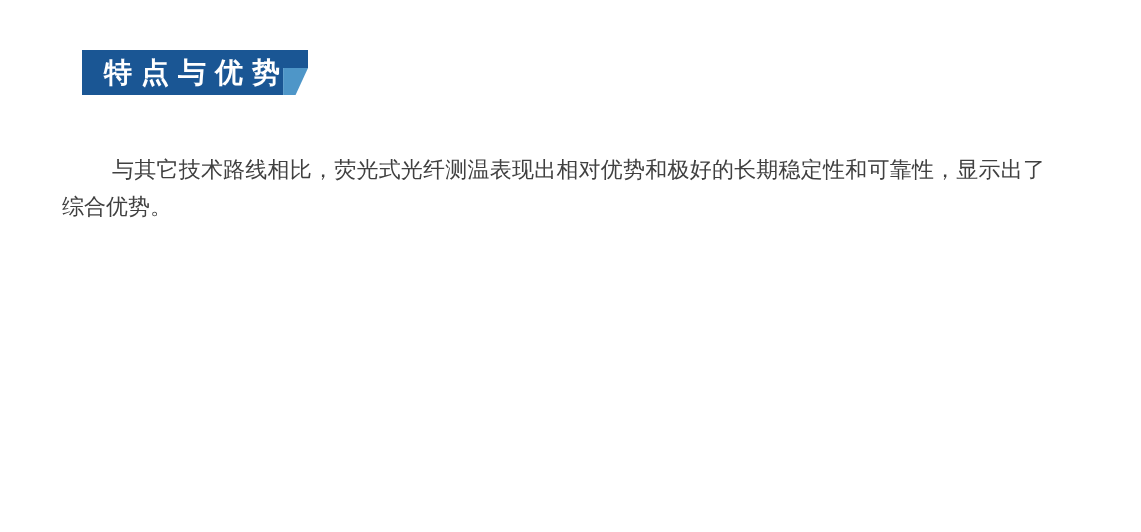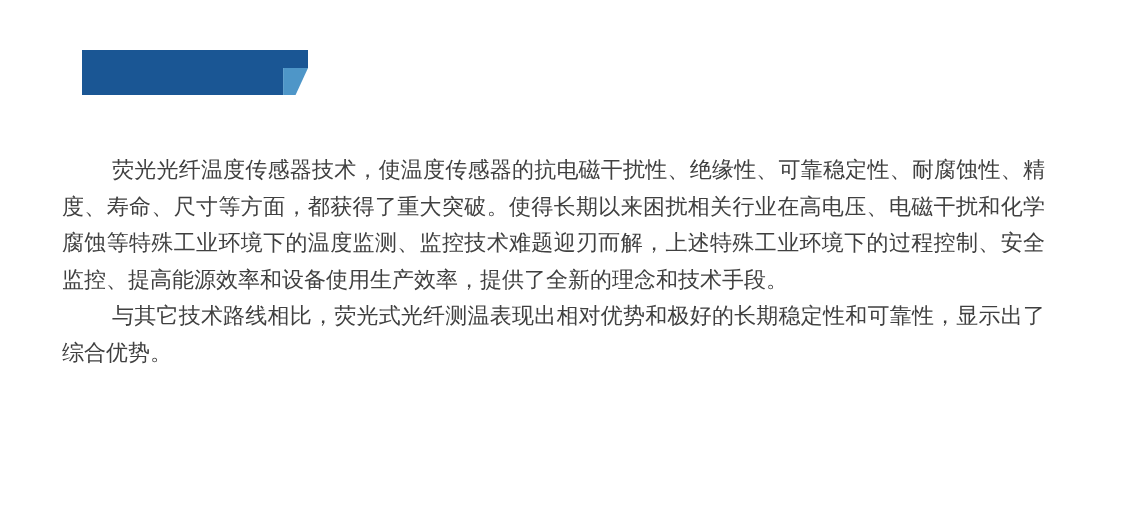--- a/index.html
+++ b/index.html
@@ -69,20 +69,20 @@
   }
 </style>
 </head>
 <body>
 
 <div class="page">
 
   <div class="banner">
     <div class="ribbon-dark"></div>
     <div class="ribbon-fold"></div>
+    <span class="title">特点与优势</span>
   </div>
 
   <div class="content">
-    <p>荧光光纤温度传感器技术，使温度传感器的抗电磁干扰性、绝缘性、可靠稳定性、耐腐蚀性、精度、寿命、尺寸等方面，都获得了重大突破。使得长期以来困扰相关行业在高电压、电磁干扰和化学腐蚀等特殊工业环境下的温度监测、监控技术难题迎刃而解，上述特殊工业环境下的过程控制、安全监控、提高能源效率和设备使用生产效率，提供了全新的理念和技术手段。</p>
     <p>与其它技术路线相比，荧光式光纤测温表现出相对优势和极好的长期稳定性和可靠性，显示出了综合优势。</p>
   </div>
 
 </div>
 
 </body></html>

